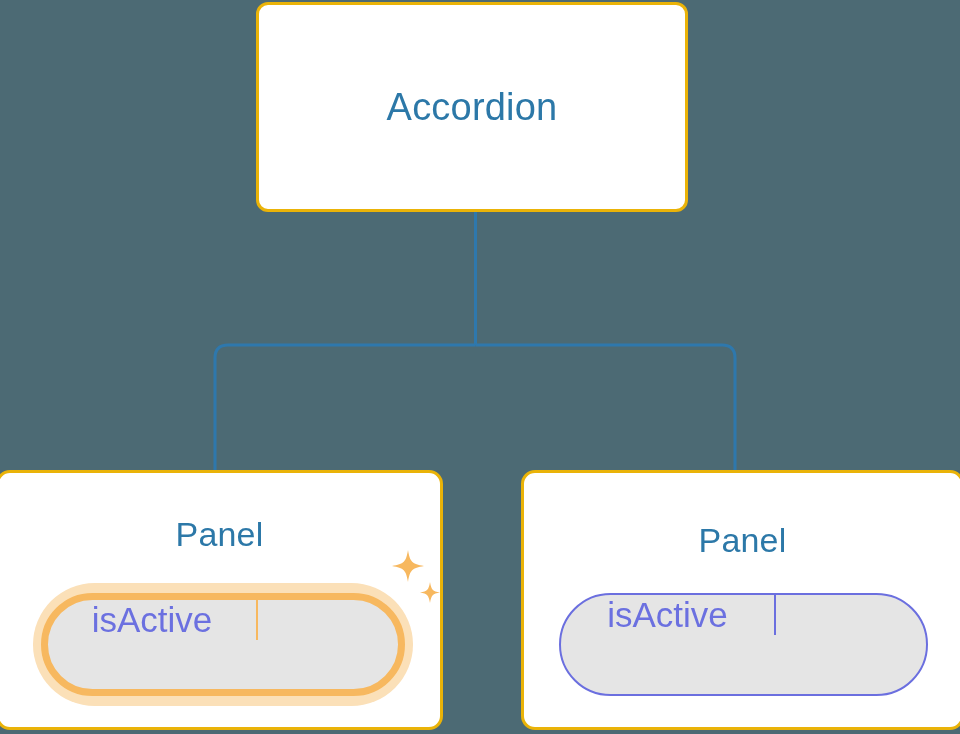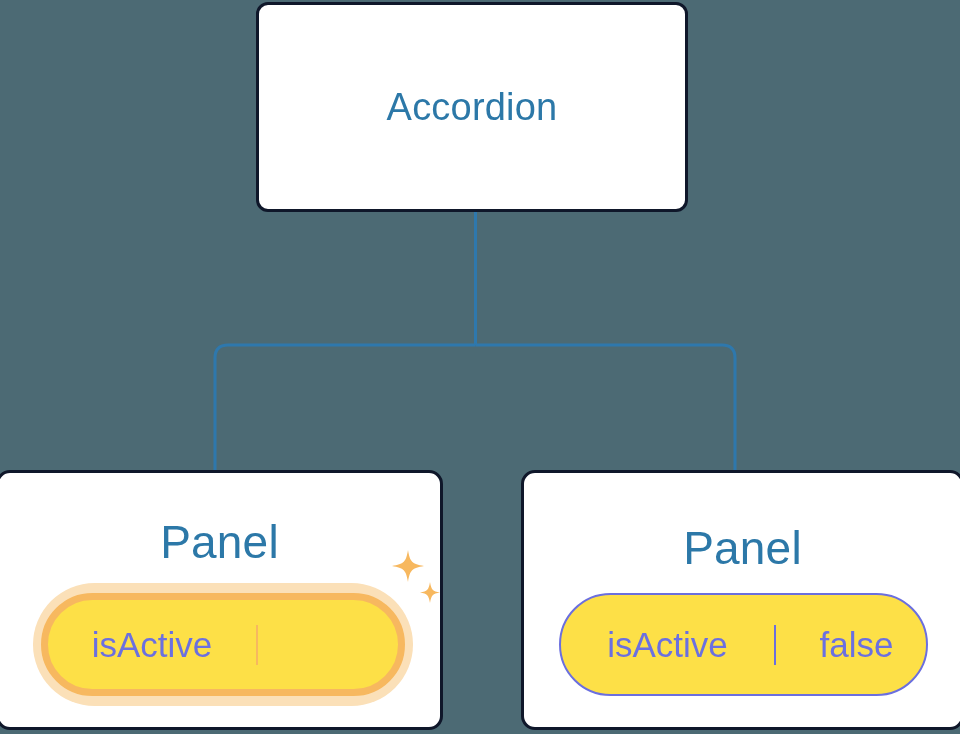--- a/index.html
+++ b/index.html
@@ -26,21 +26,21 @@
     left: 0;
     top: 0;
     width: 960px;
     height: 734px;
   }
 
   
   .node-card {
     position: absolute;
     background: #ffffff;
-    border: 3px solid #0f172a;
+    border: 3px solid #eab308;
     border-radius: 12px;
     box-sizing: border-box;
     z-index: 2;
   }
   .node-card.root {
     left: 256px;
     top: 2px;
     width: 432px;
     height: 210px;
     display: flex;
@@ -73,37 +73,37 @@
     user-select: none;
   }
   .node-title.root-title {
     font-size: 38px;
   }
   .panel-title {
     position: absolute;
     left: 0;
     right: 0;
     text-align: center;
-    font-size: 46px;
+    font-size: 34px;
   }
   .panel-left .panel-title  { top: 512px; }
   .panel-right .panel-title { top: 518px; }
 
   
   .panel-left  .panel-title { top: 42px; }
   .panel-right .panel-title { top: 48px; }
 
   
   .pill {
     position: absolute;
     display: flex;
-    align-items: center;
+    align-items: flex-start;
     box-sizing: border-box;
     border-radius: 999px;
-    background: #fde047;
+    background: #e5e5e5;
     gap: 11px;
   }
   .pill-seg {
     display: flex;
     align-items: center;
     justify-content: center;
     box-sizing: border-box;
     white-space: nowrap;
     user-select: none;
   }
@@ -209,17 +209,16 @@
       <path d="M 22 2 C 24 14 26 16 38 18 C 26 20 24 22 22 34 C 20 22 18 20 6 18 C 18 16 20 14 22 2 Z" fill="#f7b85f"></path>
       <path d="M 44 34 C 45.4 42 46.6 43.2 54 44.5 C 46.6 45.8 45.4 47 44 55 C 42.6 47 41.4 45.8 34 44.5 C 41.4 43.2 42.6 42 44 34 Z" fill="#f7b85f"></path>
     </svg>
   </div>
 
   <div class="node-card panel-right">
     <div class="node-title panel-title">Panel</div>
 
     <div class="pill normal">
       <div class="pill-seg pill-key">isActive</div>
-      <div class="pill-seg pill-val">false</div>
     </div>
   </div>
 
 </div>
 
 </body></html>

